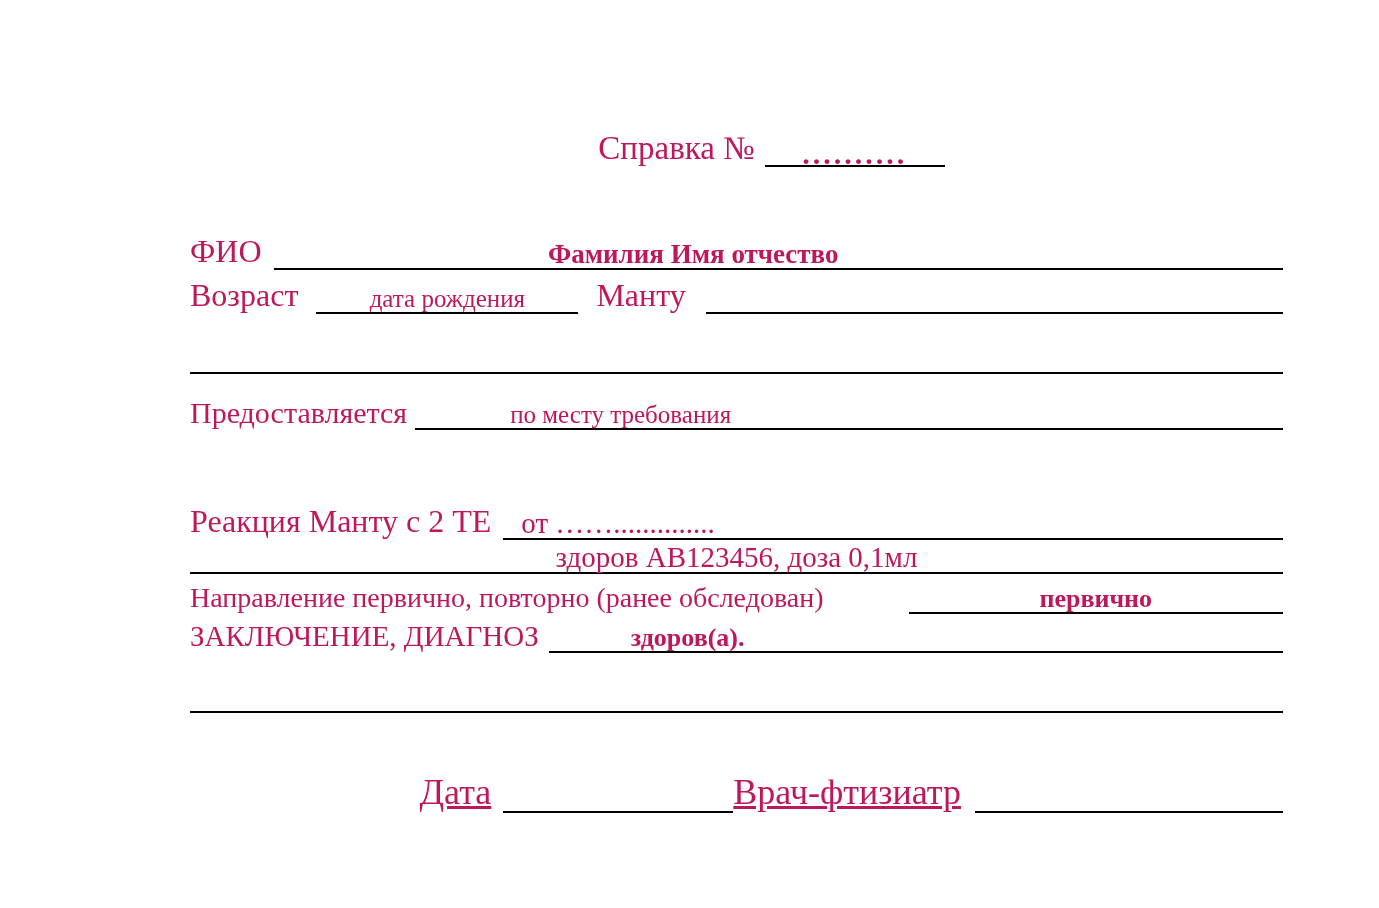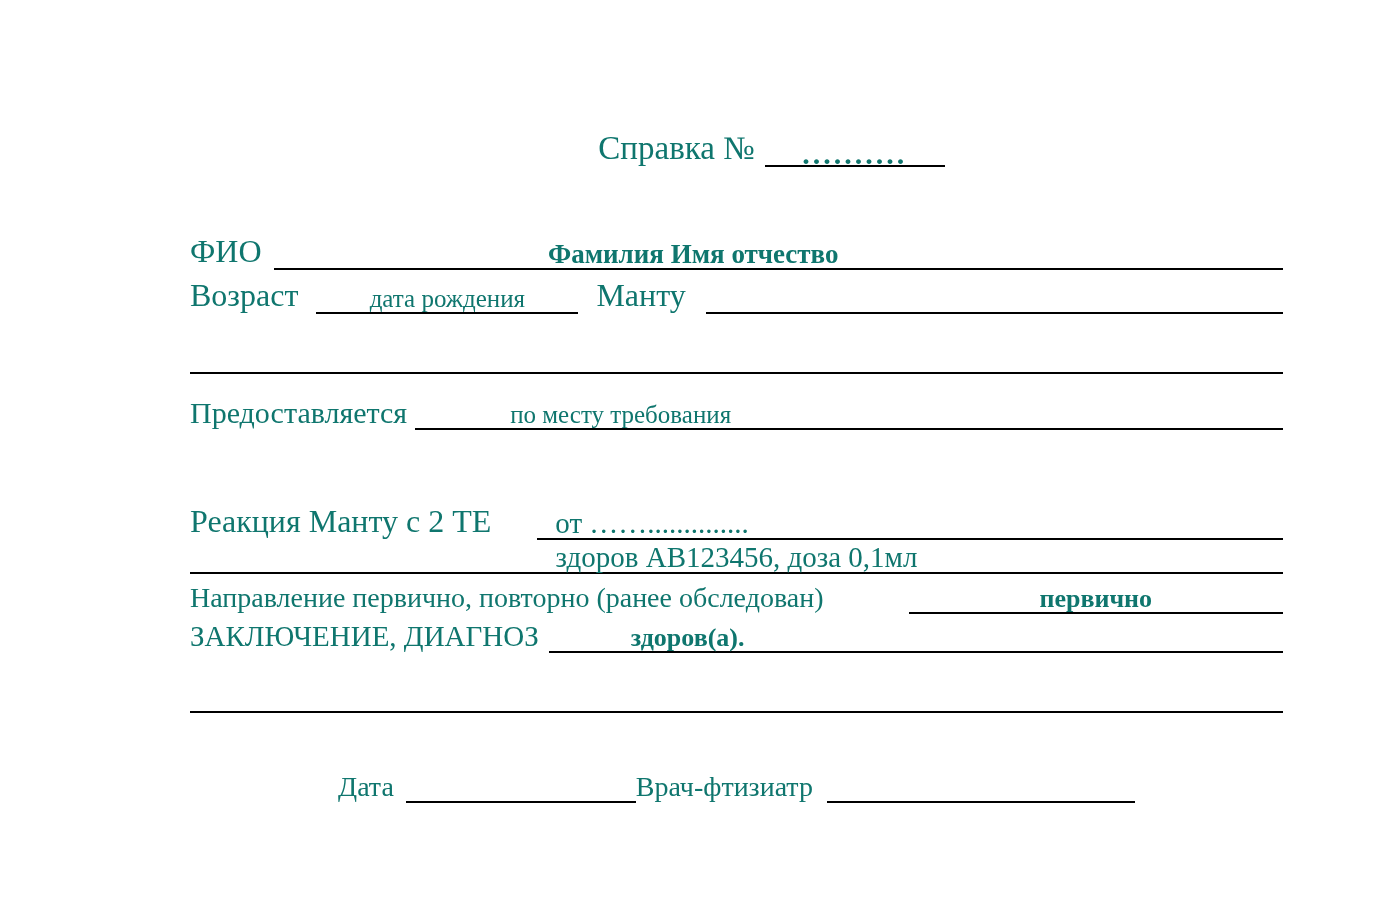--- a/index.html
+++ b/index.html
@@ -5,21 +5,21 @@
   html, body {
     margin: 0;
     padding: 0;
     background: #ffffff;
   }
   .doc {
     position: relative;
     width: 1379px;
     height: 908px;
     background: #ffffff;
-    color: #0f766e;
+    color: #be185d;
     font-family: "Liberation Serif", "DejaVu Serif", serif;
     box-sizing: border-box;
     padding: 130px 96px 0 190px;
     overflow: hidden;
   }
   .row {
     display: flex;
     align-items: flex-end;
     white-space: nowrap;
   }
@@ -70,21 +70,21 @@
 
   
   .cont-line { height: 34px; margin-bottom: 22px; }
 
   
   .prov-row { font-size: 30px; margin-bottom: 73px; }
   .prov-blank { margin-left: 8px; padding-left: 95px; }
   .prov-fill { font-size: 25px; }
 
   
-  .mant-row { font-size: 32px; margin-bottom: 2px; gap: 34px; }
+  .mant-row { font-size: 32px; margin-bottom: 2px; }
   .mant-blank { margin-left: 12px; padding-left: 18px; }
   .mant-fill { font-size: 29px; }
 
   
   .series-row { font-size: 29px; margin-bottom: 8px; }
   .series-blank { justify-content: center; }
 
   
   .dir-row { font-size: 28px; margin-bottom: 6px; }
   .dir-blank { margin-left: 85px; justify-content: center; }
@@ -92,21 +92,21 @@
 
   
   .concl-row { font-size: 29px; margin-bottom: 38px; }
   .concl-blank { margin-left: 10px; padding-left: 82px; }
   .concl-fill { font-size: 26px; font-weight: bold; }
 
   
   .full-line { height: 22px; margin-bottom: 58px; }
 
   
-  .sign-row { font-size: 28px; justify-content: center; }
+  .sign-row { font-size: 36px; justify-content: flex-end; text-decoration: underline; }
   .sign-group { display: flex; align-items: flex-end; }
   .date-blank { width: 230px; margin-left: 12px; }
   .doctor-blank { width: 308px; margin-left: 14px; }
 </style>
 </head>
 <body>
 
 <div class="doc">
 
   <div class="row title-row">

